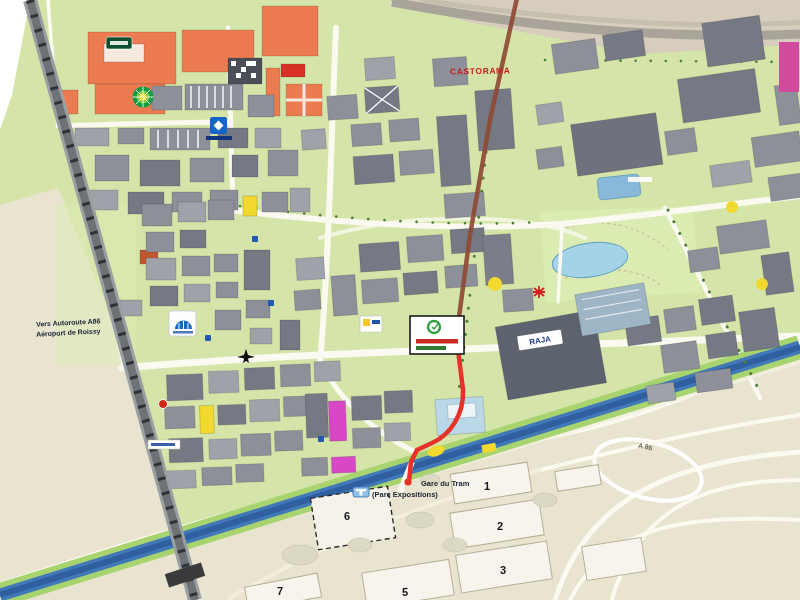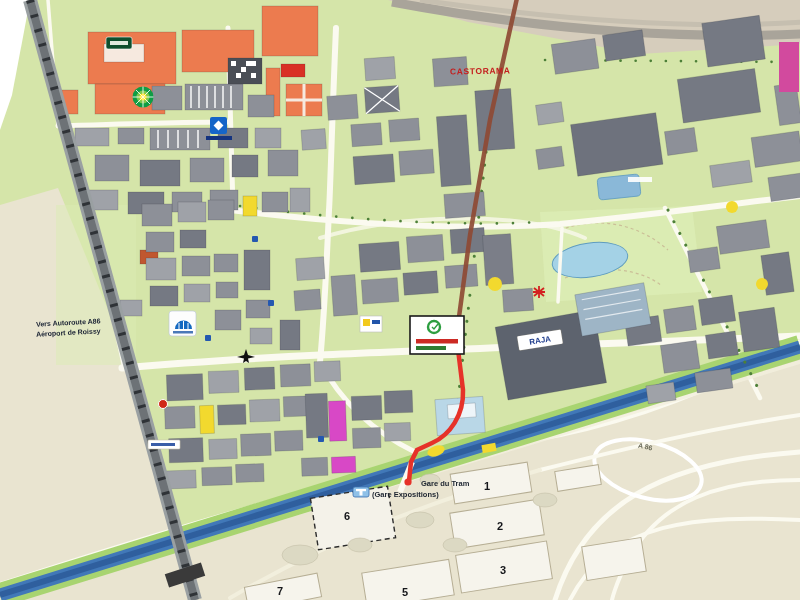--- a/index.html
+++ b/index.html
@@ -346,21 +346,21 @@
     <rect x="318" y="436" width="6" height="6" rx="1" fill="#2458b0"></rect>
   </g>
 </svg>
 
 <div class="overlay">
   <div class="lbl store" style="left:450px;top:66px;">CASTORAMA</div>
 
   <div class="chip" style="left:518px;top:333px;width:44px;height:14px;transform:rotate(-9deg);">RAJA</div>
 
   <div class="lbl cap" style="left:376px;top:479px;margin-left:45px;">Gare du Tram</div>
-  <div class="lbl cap" style="left:372px;top:490px;">(Gare Expositions)</div>
+  <div class="lbl cap" style="left:372px;top:490px;">(Parc Expositions)</div>
 
   <div class="lbl capsm" style="left:36px;top:318px;">Vers Autoroute A86</div>
   <div class="lbl capsm" style="left:36px;top:328px;">Aéroport de Roissy</div>
 
   <div class="lbl roadlbl" style="left:638px;top:442px;">A 86</div>
 
   <div class="lbl hallnum" style="left:484px;top:479px;">1</div>
   <div class="lbl hallnum" style="left:497px;top:519px;">2</div>
   <div class="lbl hallnum" style="left:500px;top:563px;">3</div>
   <div class="lbl hallnum" style="left:402px;top:585px;">5</div>

